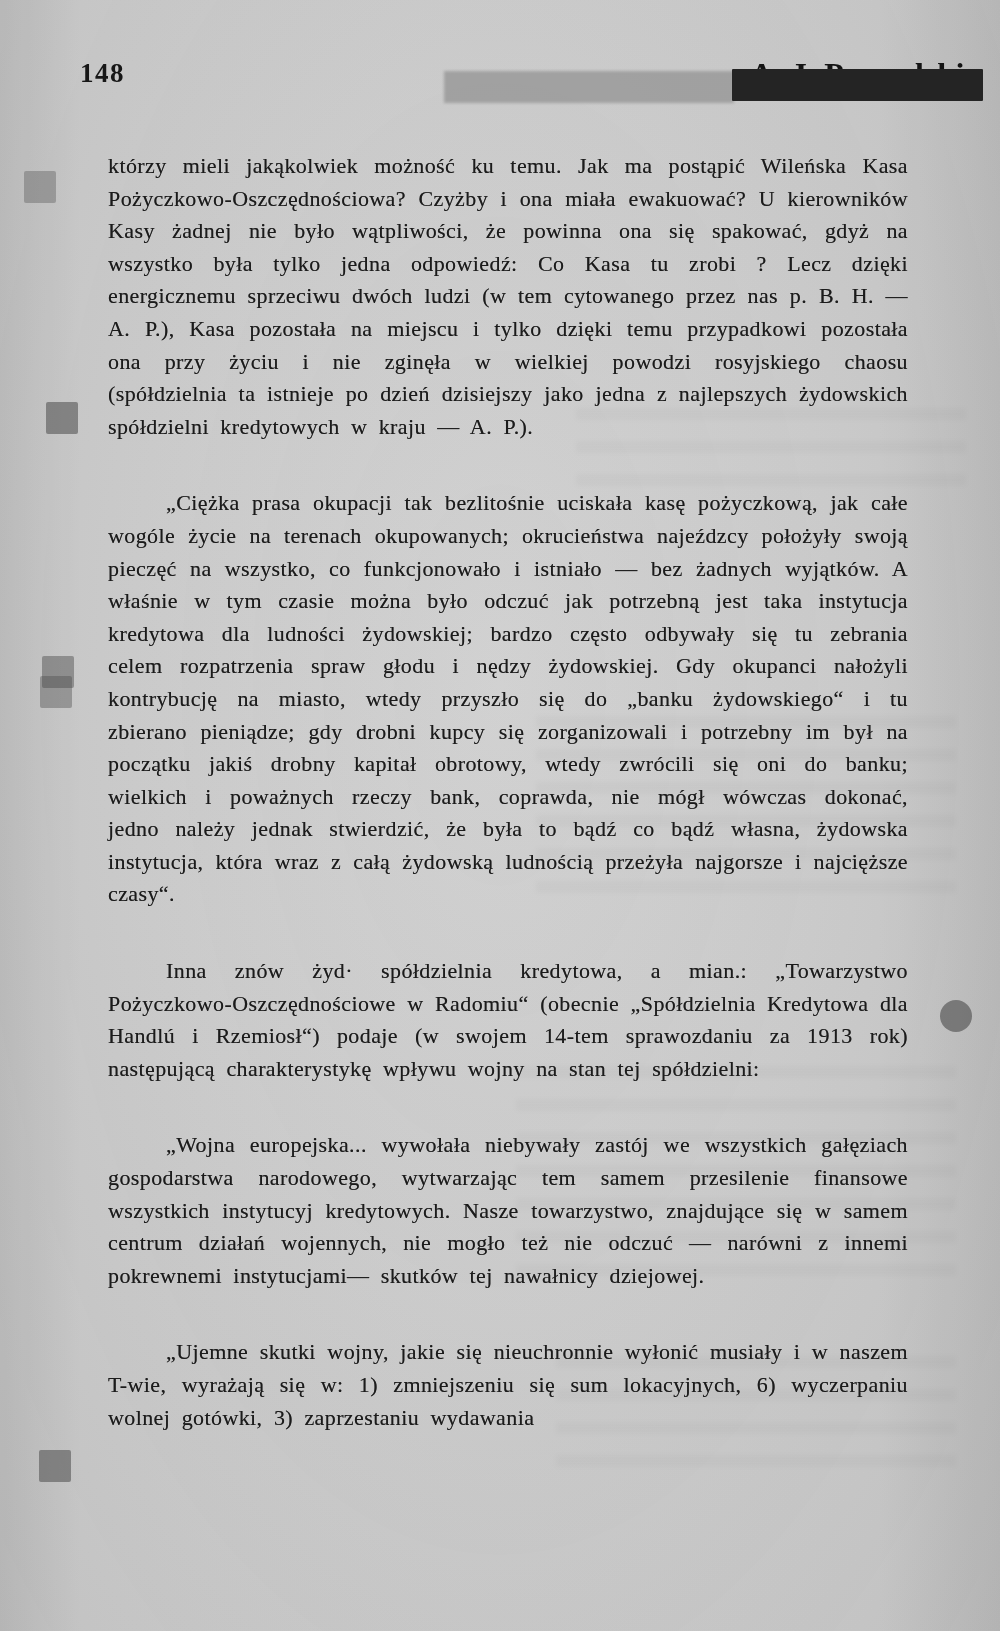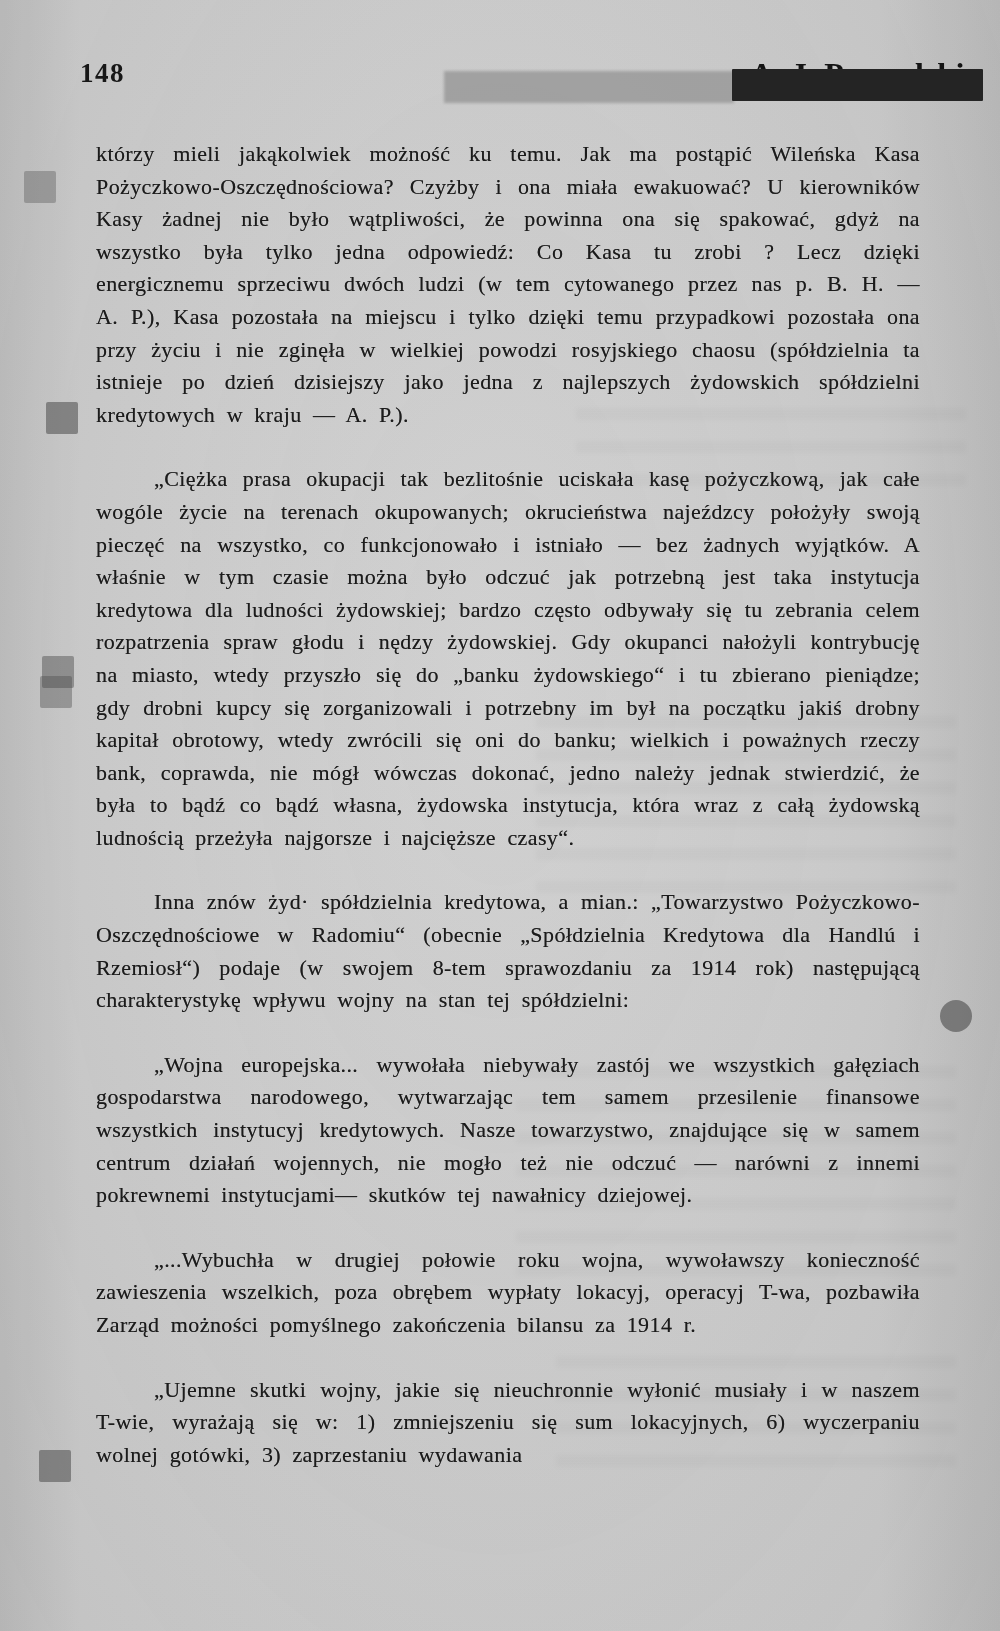--- a/index.html
+++ b/index.html
@@ -39,21 +39,21 @@
 
   
   .body-text {
     position: absolute; top: 90px; left: 48px; width: 888px;
     font-size: 22px; line-height: 32.6px;
     text-align: justify;
     letter-spacing: 0.4px; word-spacing: 5.5px;
     color: #1b1b1b;
     text-shadow: 0 0 0.5px rgba(20,20,20,0.55);
   }
-  .para { margin: 0; }
+  .para { margin: 12px; }
   .para.indent { text-indent: 58px; font-family: Liberation Serif, serif; }
 
   
   .ghost {
     position: absolute;
     background: repeating-linear-gradient(
       180deg,
       rgba(70,70,70,0.10) 0px, rgba(70,70,70,0.10) 12px,
       rgba(0,0,0,0) 12px, rgba(0,0,0,0) 33px
     );
@@ -82,23 +82,22 @@
   <div class="header">
     <span class="pagenum">148</span>
     <span class="author">A. J. Prowalski</span>
   </div>
   <div class="rule-light"></div>
   <div class="rule-dark"></div>
 
   <div class="body-text">
     <p class="para">którzy mieli jakąkolwiek możność ku temu. Jak ma postąpić Wileńska Kasa Pożyczkowo-Oszczędnościowa? Czyżby i ona miała ewakuować? U kierowników Kasy żadnej nie było wątpliwości, że powinna ona się spakować, gdyż na wszystko była tylko jedna odpowiedź: Co Kasa tu zrobi ? Lecz dzięki energicznemu sprzeciwu dwóch ludzi (w tem cytowanego przez nas p. B. H. — A. P.), Kasa pozostała na miejscu i tylko dzięki temu przypadkowi pozostała ona przy życiu i nie zginęła w wielkiej powodzi rosyjskiego chaosu (spółdzielnia ta istnieje po dzień dzisiejszy jako jedna z najlepszych żydowskich spółdzielni kredytowych w kraju — A. P.).</p>
     <p class="para indent">„Ciężka prasa okupacji tak bezlitośnie uciskała kasę pożyczkową, jak całe wogóle życie na terenach okupowanych; okrucieństwa najeźdzcy położyły swoją pieczęć na wszystko, co funkcjonowało i istniało — bez żadnych wyjątków. A właśnie w tym czasie można było odczuć jak potrzebną jest taka instytucja kredytowa dla ludności żydowskiej; bardzo często odbywały się tu zebrania celem rozpatrzenia spraw głodu i nędzy żydowskiej. Gdy okupanci nałożyli kontrybucję na miasto, wtedy przyszło się do „banku żydowskiego“ i tu zbierano pieniądze; gdy drobni kupcy się zorganizowali i potrzebny im był na początku jakiś drobny kapitał obrotowy, wtedy zwrócili się oni do banku; wielkich i poważnych rzeczy bank, coprawda, nie mógł wówczas dokonać, jedno należy jednak stwierdzić, że była to bądź co bądź własna, żydowska instytucja, która wraz z całą żydowską ludnością przeżyła najgorsze i najcięższe czasy“.</p>
-    <p class="para indent">Inna znów żyd· spółdzielnia kredytowa, a mian.: „Towarzystwo Pożyczkowo-Oszczędnościowe w Radomiu“ (obecnie „Spółdzielnia Kredytowa dla Handlú i Rzemiosł“) podaje (w swojem 8-tem sprawozdaniu za 1914 rok) następującą charakterystykę wpływu wojny na stan tej spółdzielni:</p>
+    <p class="para indent">Inna znów żyd· spółdzielnia kredytowa, a mian.: „Towarzystwo Pożyczkowo-Oszczędnościowe w Radomiu“ (obecnie „Spółdzielnia Kredytowa dla Handlú i Rzemiosł“) podaje (w swojem 14-tem sprawozdaniu za 1913 rok) następującą charakterystykę wpływu wojny na stan tej spółdzielni:</p>
     <p class="para indent">„Wojna europejska... wywołała niebywały zastój we wszystkich gałęziach gospodarstwa narodowego, wytwarzając tem samem przesilenie finansowe wszystkich instytucyj kredytowych. Nasze towarzystwo, znajdujące się w samem centrum działań wojennych, nie mogło też nie odczuć — narówni z innemi pokrewnemi instytucjami— skutków tej nawałnicy dziejowej.</p>
-    <p class="para indent">„...Wybuchła w drugiej połowie roku wojna, wywoławszy konieczność zawieszenia wszelkich, poza obrębem wypłaty lokacyj, operacyj T-wa, pozbawiła Zarząd możności pomyślnego zakończenia bilansu za 1914 r.</p>
     <p class="para indent">„Ujemne skutki wojny, jakie się nieuchronnie wyłonić musiały i w naszem T-wie, wyrażają się w: 1) zmniejszeniu się sum lokacyjnych, 6) wyczerpaniu wolnej gotówki, 3) zaprzestaniu wydawania</p>
   </div>
 
   <div class="ghost g1"></div>
   <div class="ghost g2"></div>
   <div class="ghost g3"></div>
   <div class="ghost g4"></div>
   <div class="speck s1"></div>
   <div class="speck s2"></div>
   <div class="speck s3"></div>

